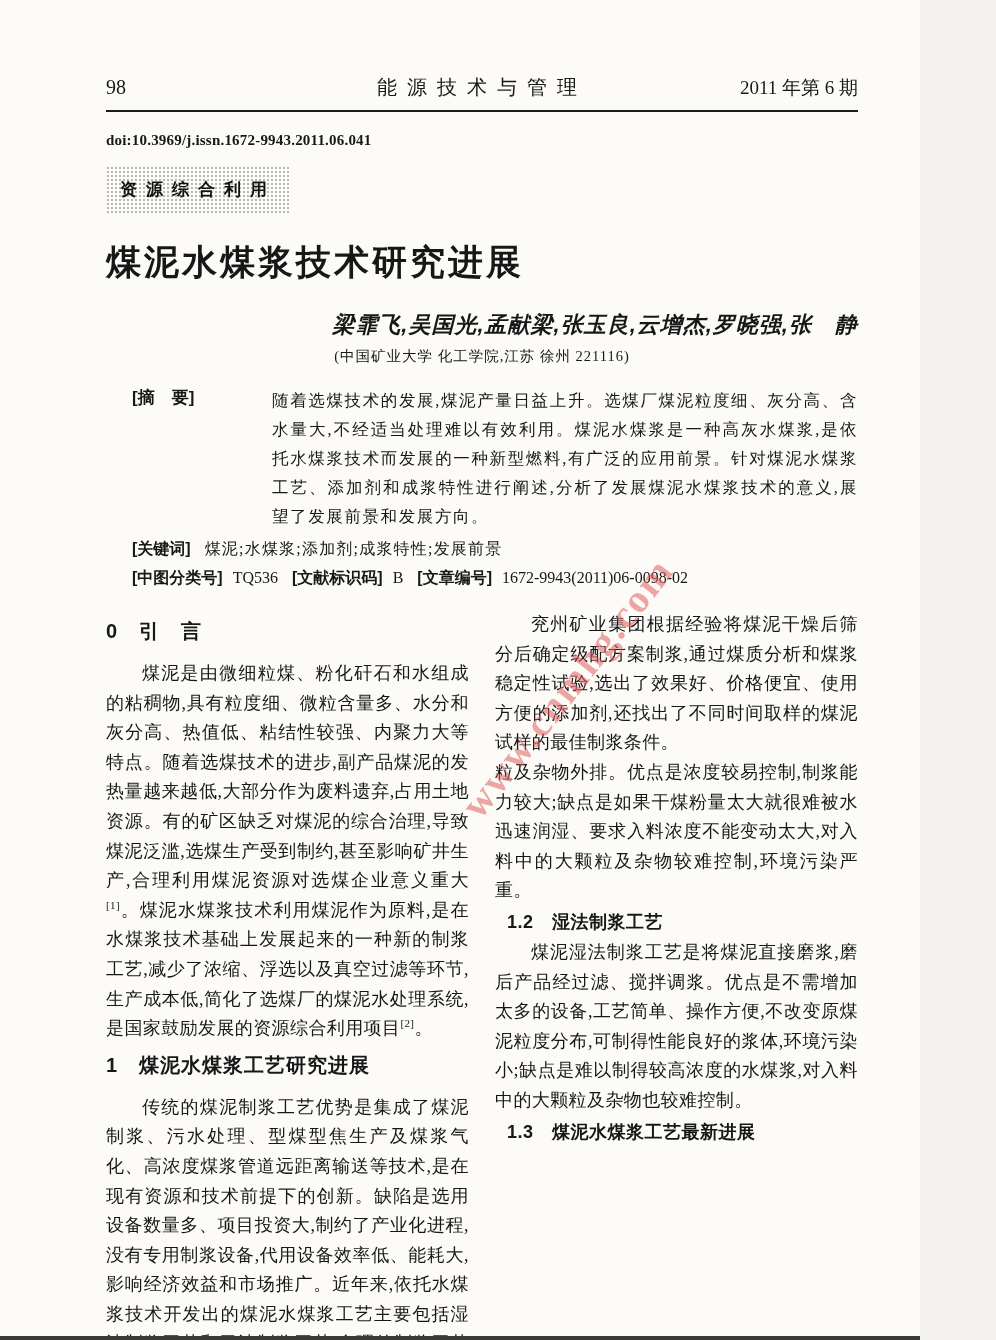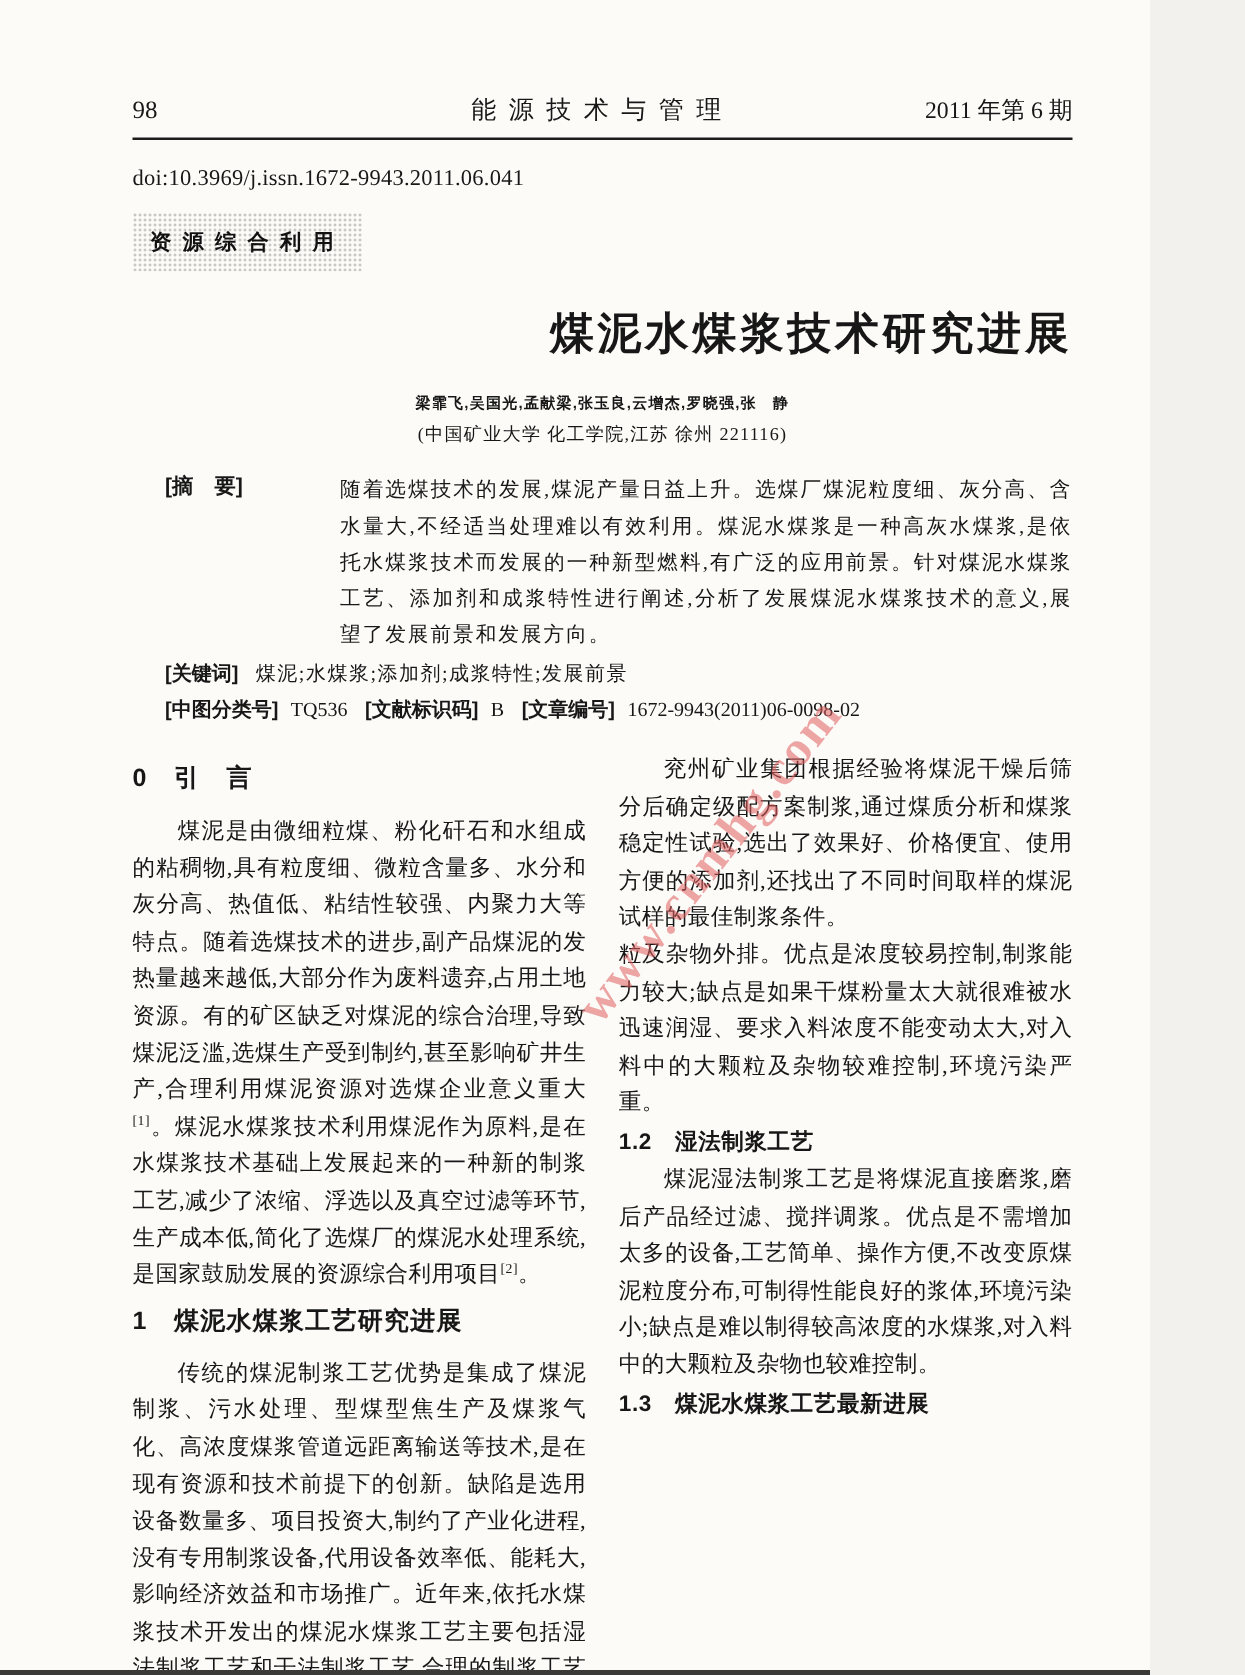--- a/index.html
+++ b/index.html
@@ -18,40 +18,40 @@
   
   .journal-header{
     display:grid;grid-template-columns:1fr auto 1fr;align-items:baseline;
     padding-top:74px;font-size:19px;
   }
   .journal-header .pageno{justify-self:start;font-size:20px;}
   .journal-header .jtitle{justify-self:center;letter-spacing:10px;font-size:20px;}
   .journal-header .issue{justify-self:end;font-size:19px;}
   .header-rule{border:none;border-top:2px solid #1c1c1c;margin:9px 0 0 0;}
 
-  .doi-line{margin-top:20px;font-size:18px;font-weight:normal;letter-spacing:.2px;}
+  .doi-line{margin-top:20px;font-size:15px;font-weight:bold;letter-spacing:.2px;}
 
   
   .badge{
     display:inline-block;margin-top:17px;padding:12px 14px;
     background-image:radial-gradient(rgba(70,70,70,.38) 1px, transparent 1.1px);
     background-size:4px 4px;
     font-family:"Liberation Sans","DejaVu Sans",sans-serif;
     font-weight:bold;font-size:17px;letter-spacing:9px;color:#111;
   }
 
   .art-title{
-    margin-top:26px;text-align:right;
+    margin-top:26px;text-align:left;
     font-family:"Liberation Sans","DejaVu Sans",sans-serif;
     font-weight:bold;font-size:35px;letter-spacing:3px;
   }
   .authors{
-    margin-top:24px;text-align:center;
+    margin-top:24px;text-align:right;
     font-family:"Liberation Sans","DejaVu Sans",sans-serif;
-    font-weight:bold;font-size:12px;letter-spacing:1px;
+    font-weight:bold;font-size:22px;letter-spacing:1px;font-style:italic;
   }
   .affiliation{margin-top:7px;text-align:center;font-size:14.5px;letter-spacing:1px;}
 
   
   .meta-block{margin-top:20px;}
   .abstract-row{display:flex;gap:48px;}
   .abstract-row .lab{
     flex:0 0 118px;font-weight:bold;font-size:17px;
     font-family:"Liberation Sans","DejaVu Sans",sans-serif;
     padding-left:26px;box-sizing:border-box;
@@ -68,21 +68,21 @@
 
   
   .cols{display:flex;gap:26px;margin-top:18px;height:810px;overflow:hidden;}
   .col{flex:1;min-width:0;overflow:hidden;}
   .h1{
     font-family:"Liberation Sans","DejaVu Sans",sans-serif;
     font-weight:bold;font-size:20px;margin:8px 0 14px 0;letter-spacing:1px;
   }
   .h2{
     font-family:"Liberation Sans","DejaVu Sans",sans-serif;
-    font-weight:bold;font-size:18px;margin:4px 0 4px 0;letter-spacing:.5px;
+    font-weight:bold;font-size:18px;margin:4px 0 4px 12px;letter-spacing:.5px;
   }
   .para{
     font-size:18px;line-height:29.6px;text-align:justify;
     letter-spacing:.4px;margin:0;
   }
   .para.indent{text-indent:2em;}
   .para sup{font-size:11px;line-height:0;}
 
   
   .watermark{

